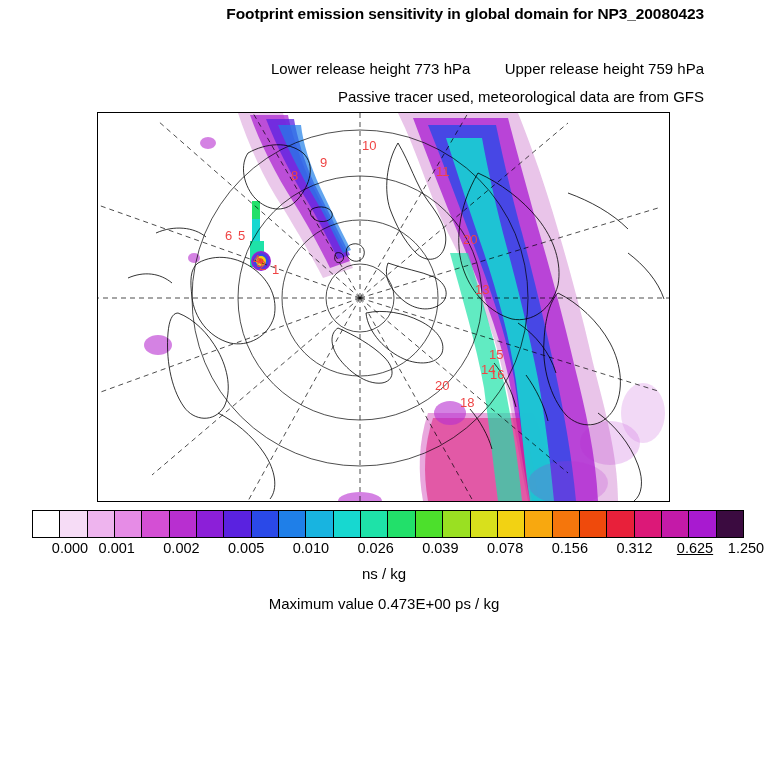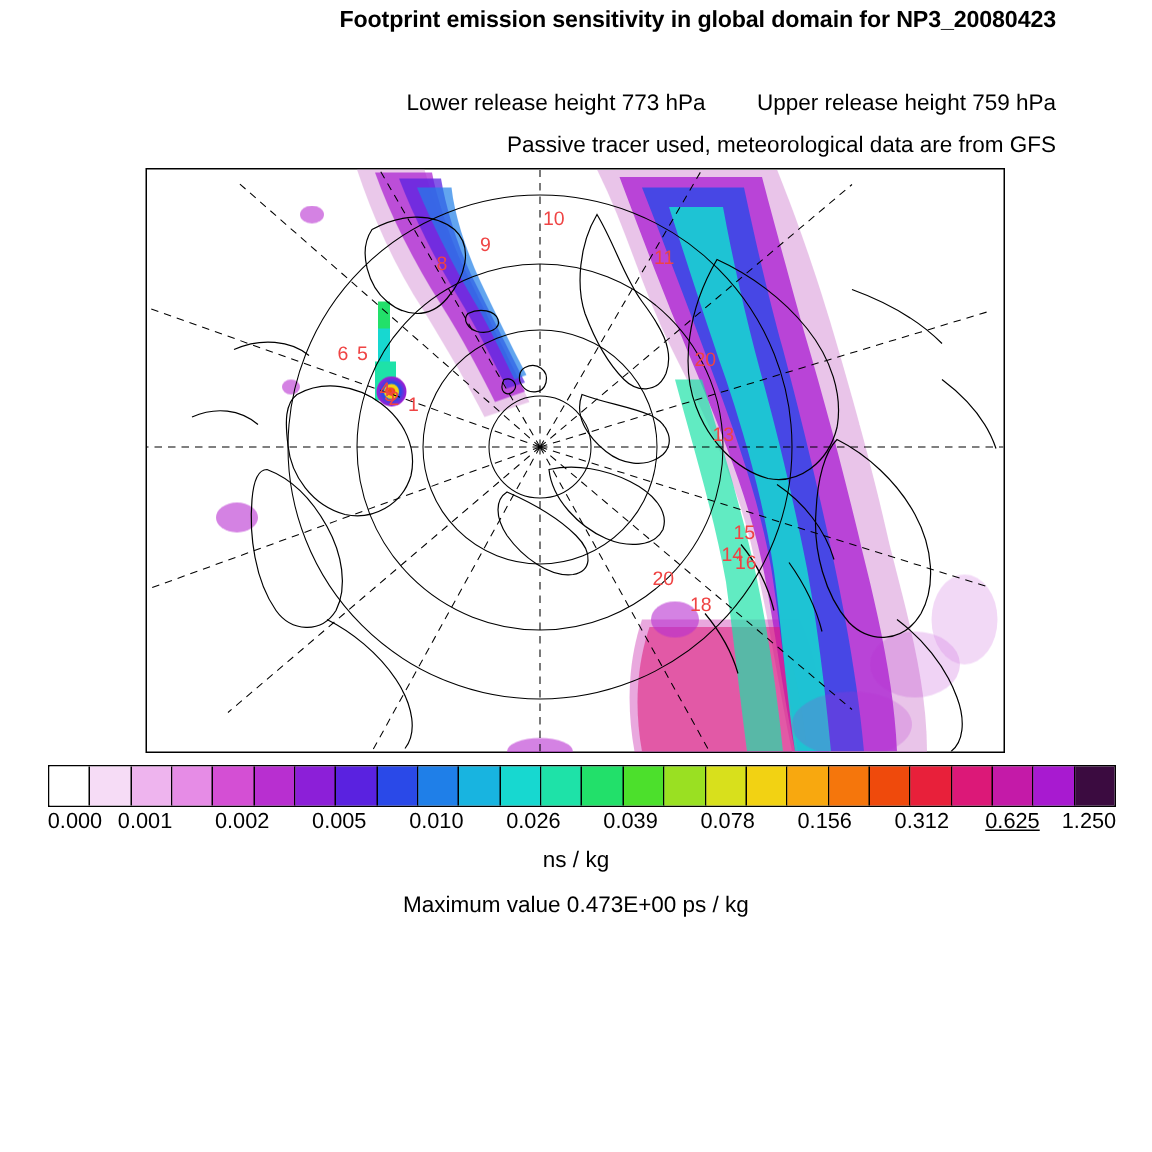--- a/index.html
+++ b/index.html
@@ -96,20 +96,21 @@
     top: 540px;
     width: 768px;
     height: 18px;
   }
   #cbar-ticks span {
     position: absolute;
     font-size: 14.5px;
     top: 0;
     transform: translateX(-50%);
     white-space: nowrap;
+    margin-left: 20px;
   }
 
   #units {
     position: absolute;
     top: 565px;
     left: 0;
     width: 768px;
     text-align: center;
     font-size: 15px;
   }

